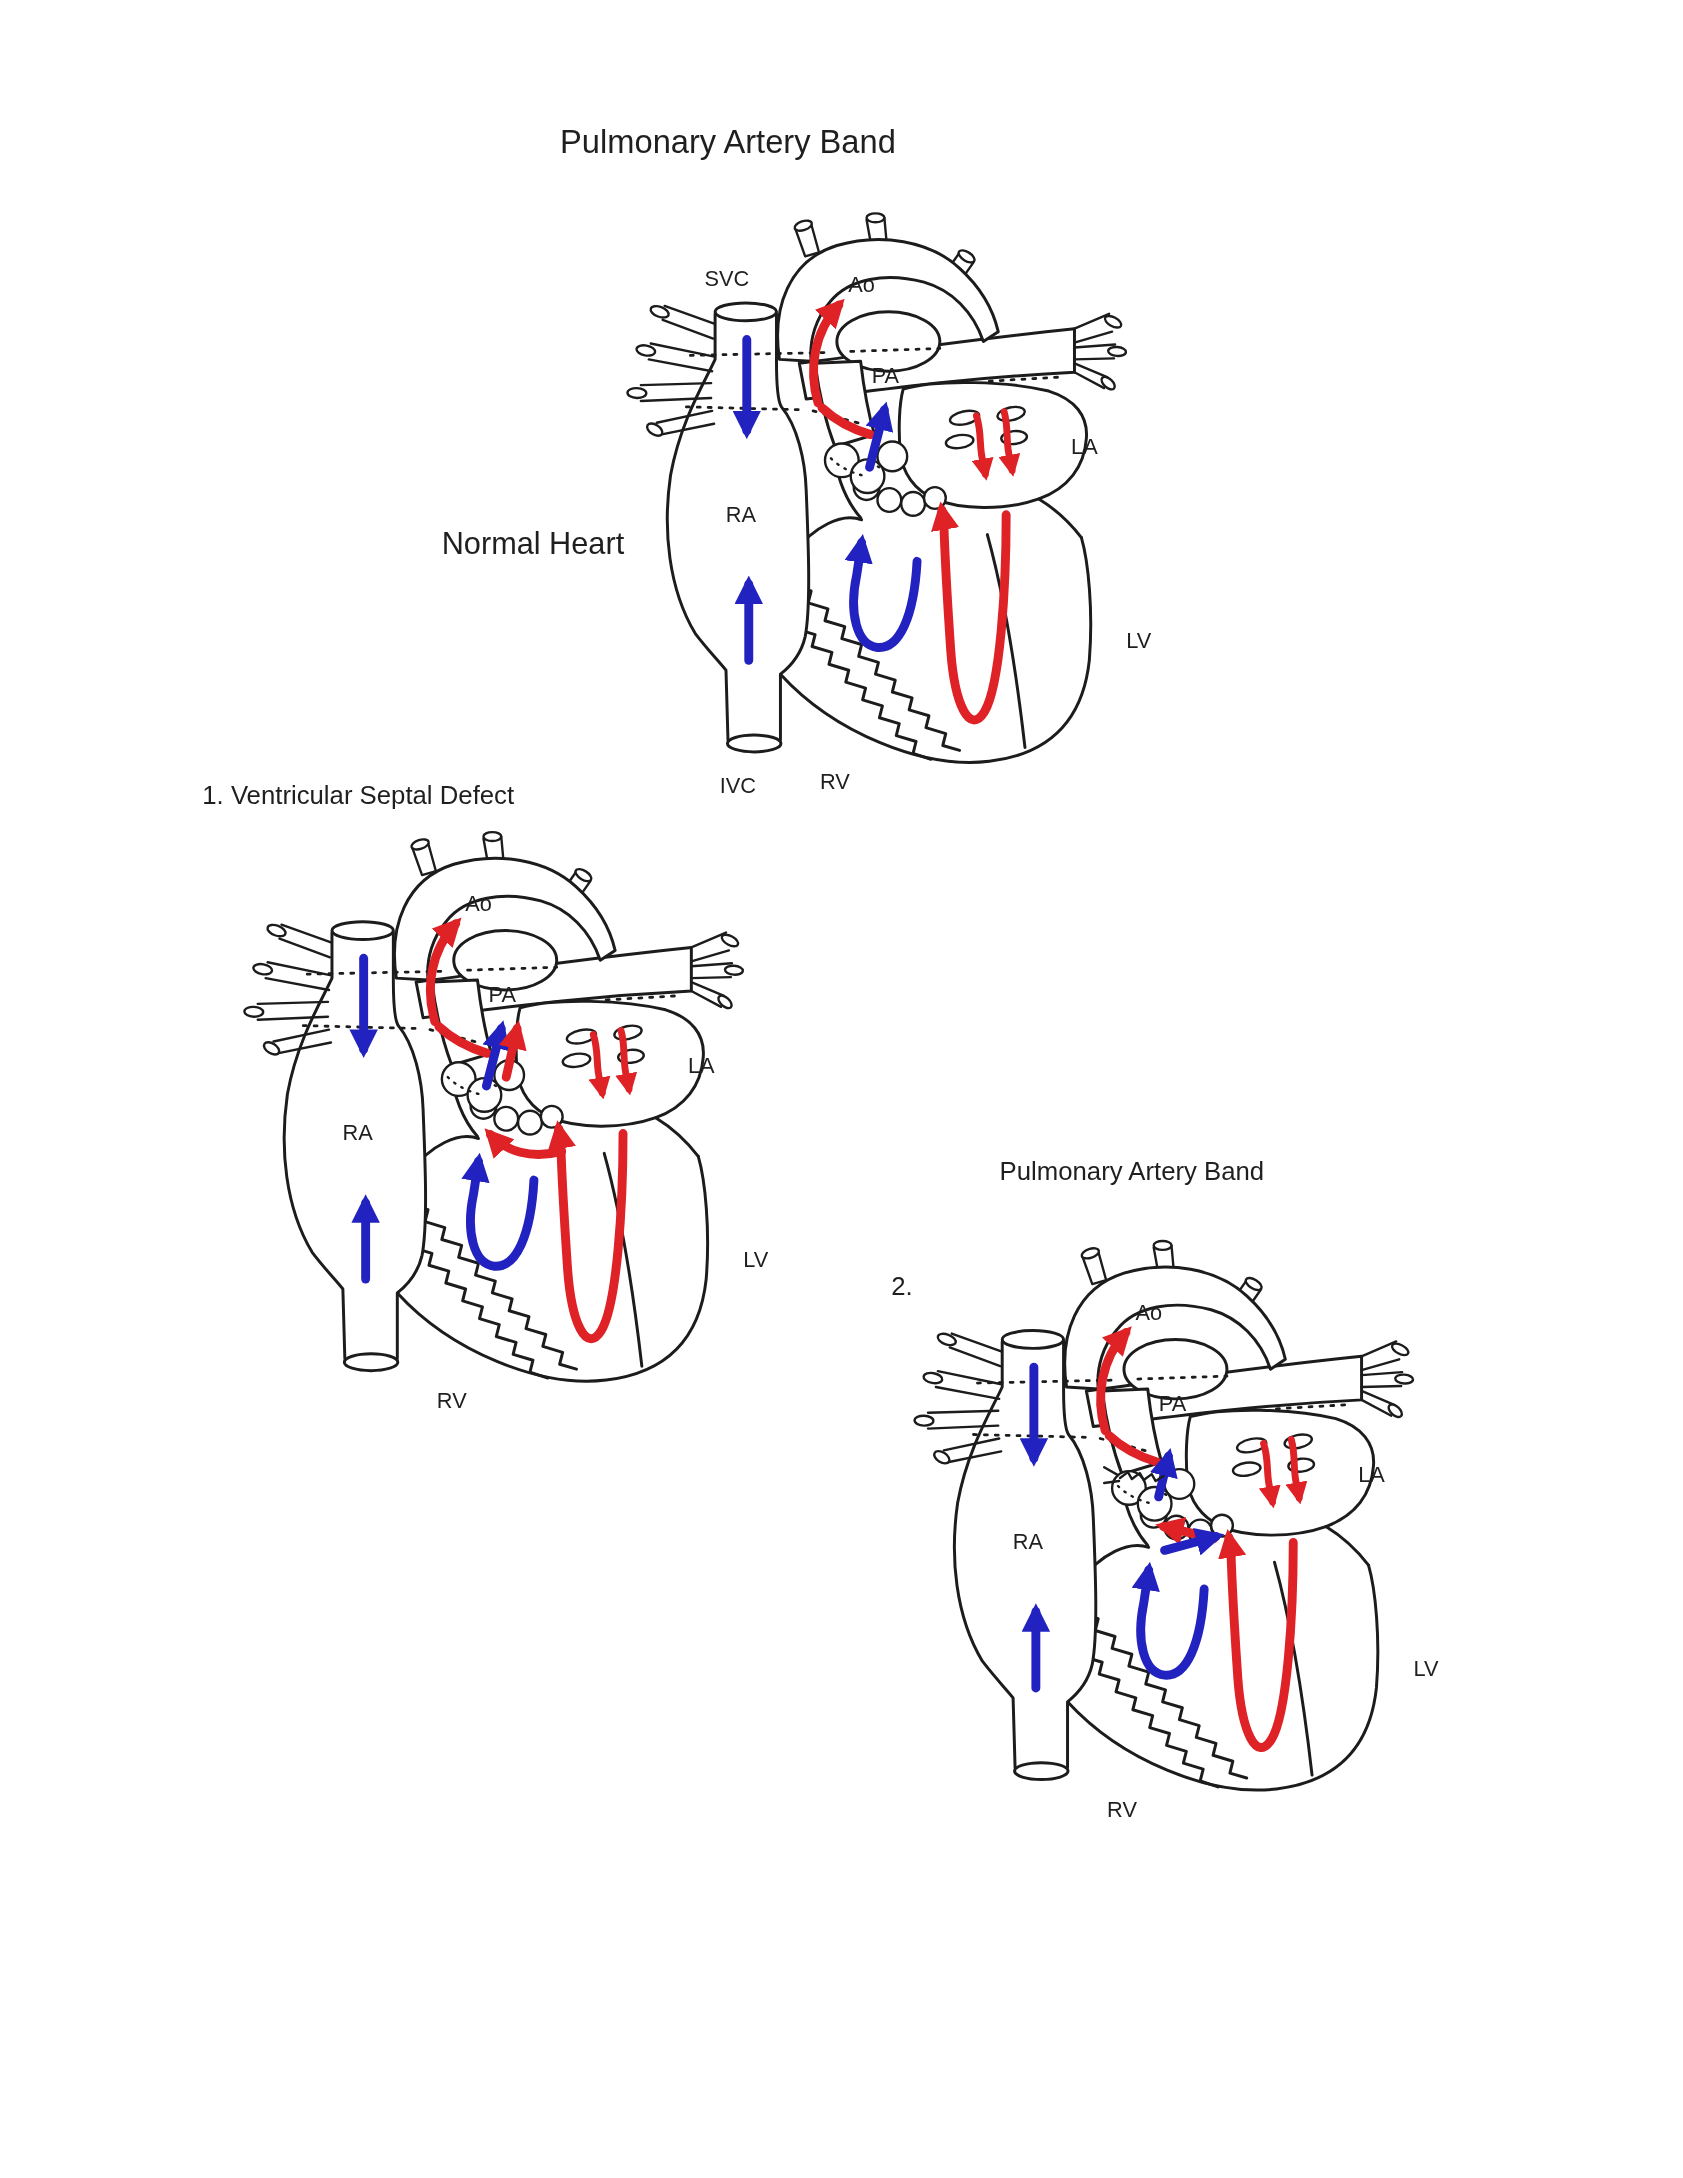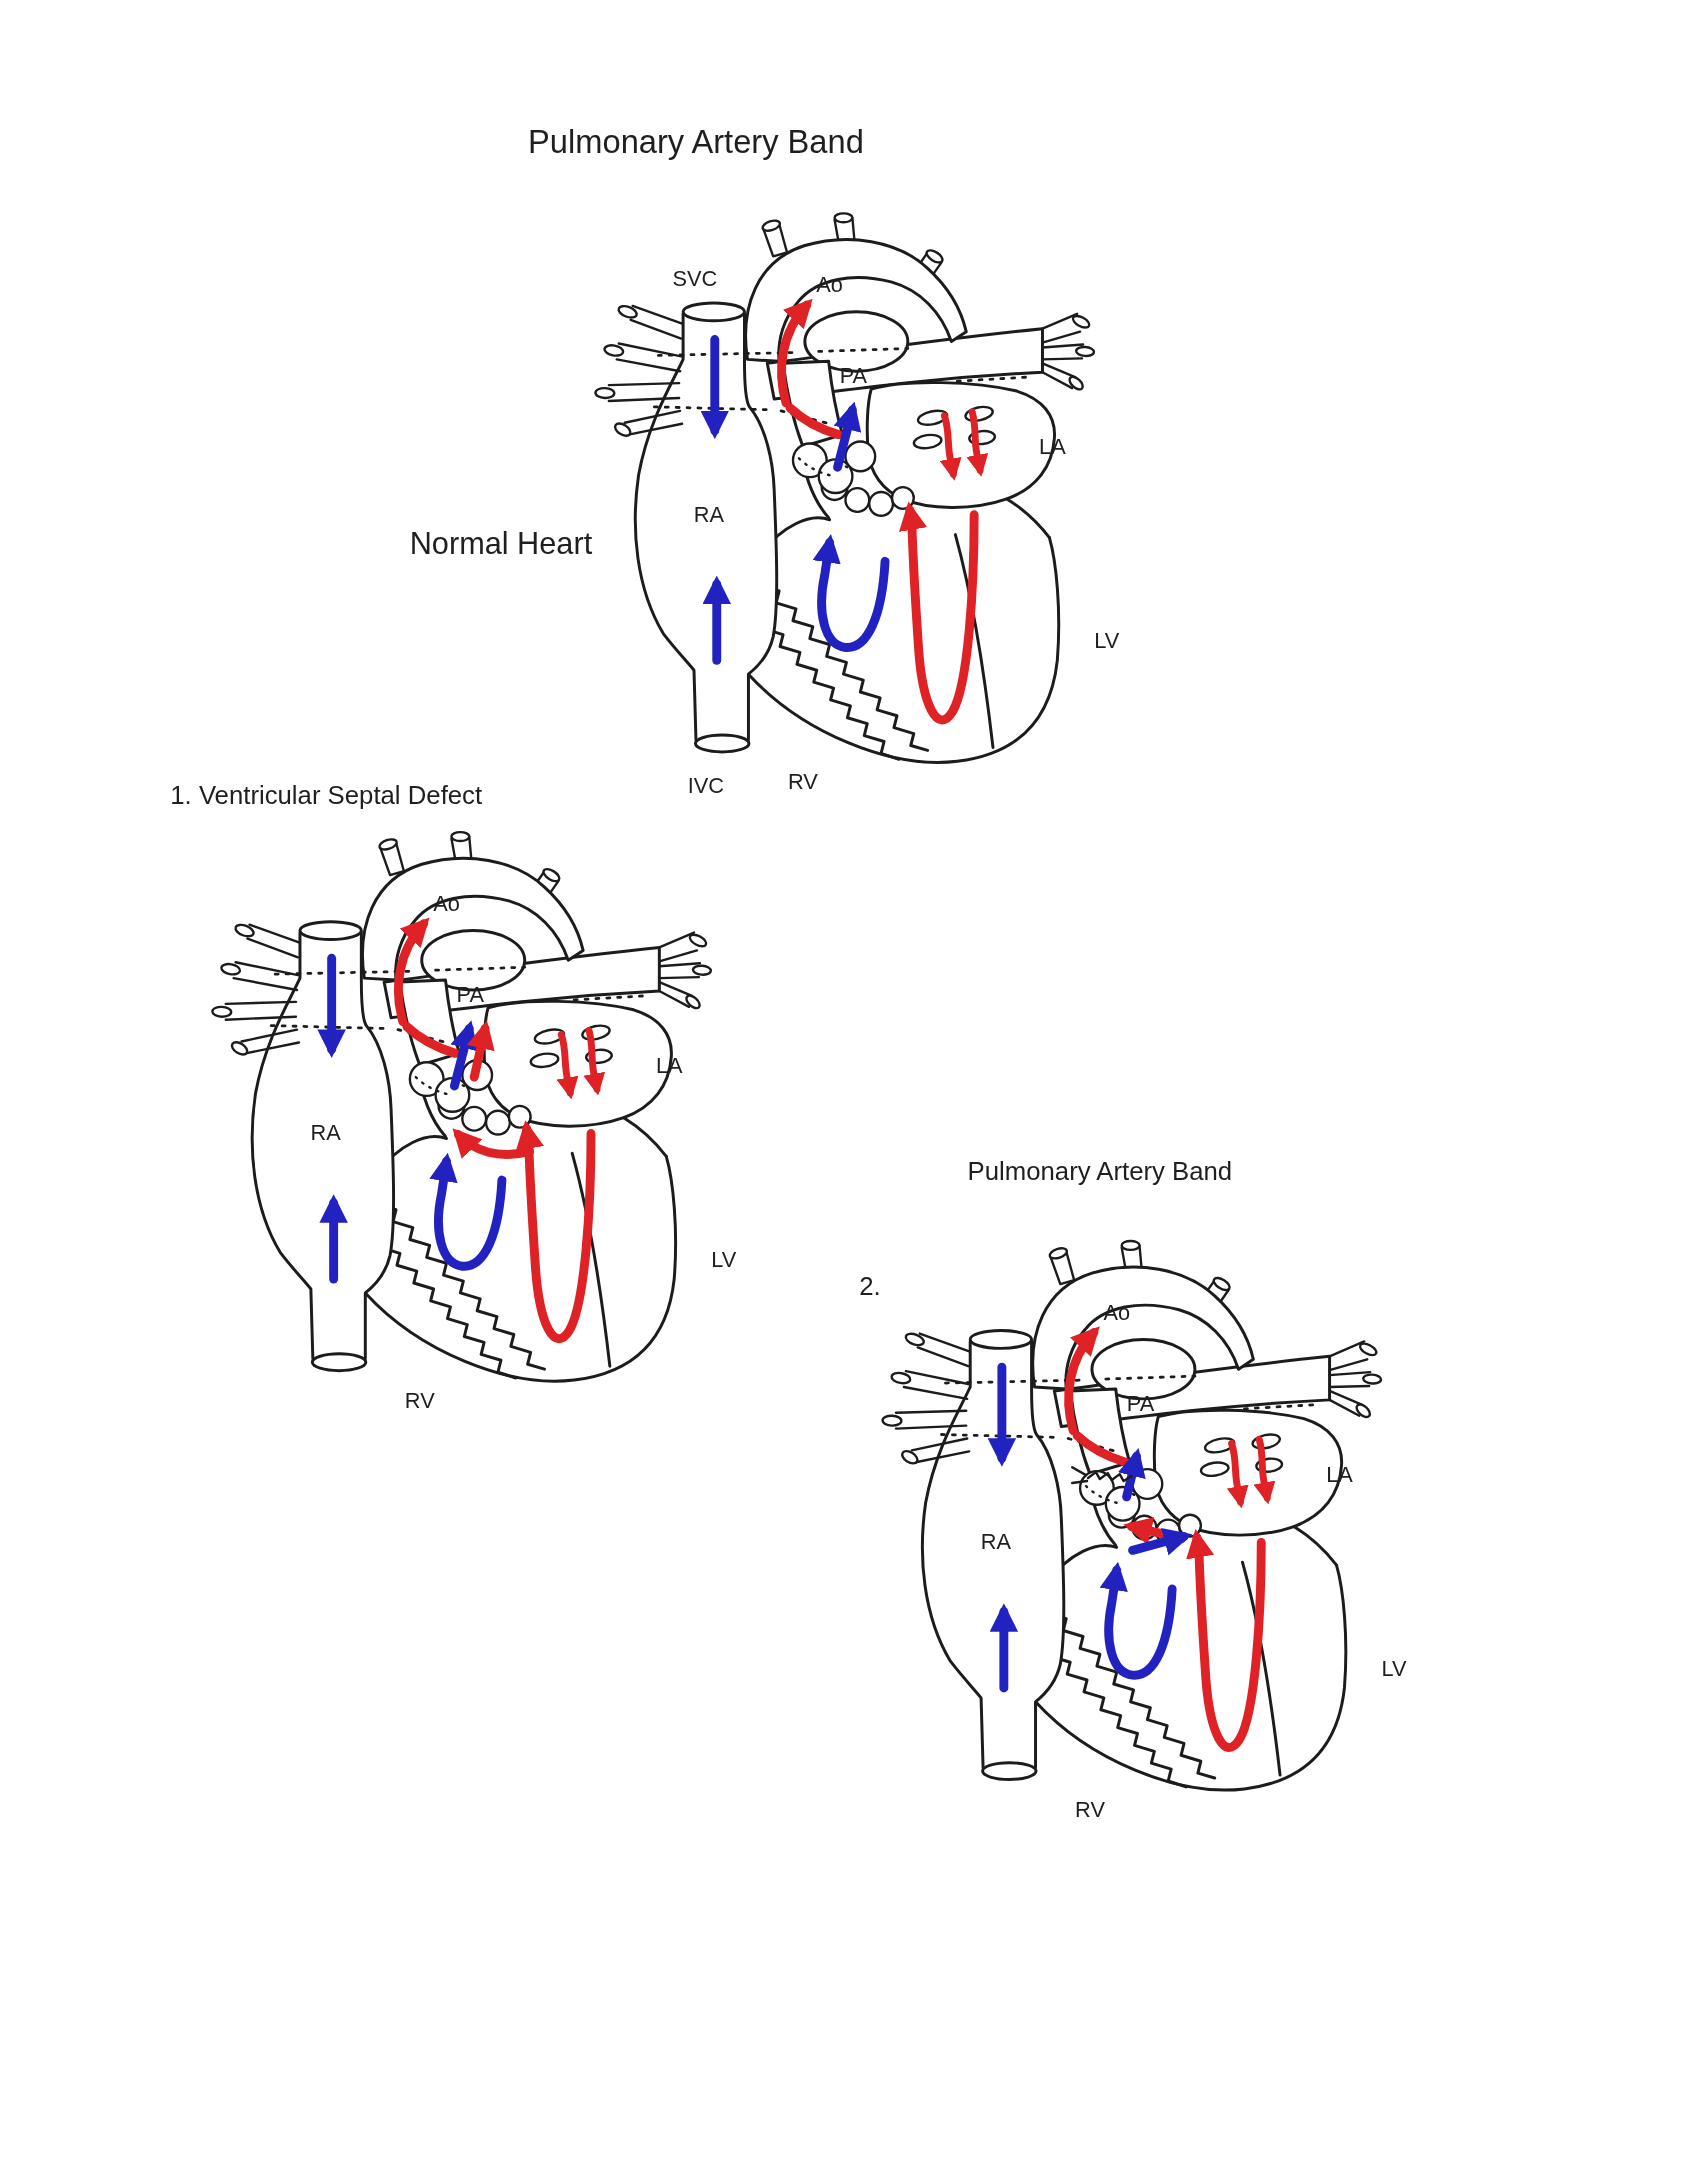--- a/index.html
+++ b/index.html
@@ -1,17 +1,17 @@
 <!DOCTYPE html>
 <html><head>
 <meta charset="utf-8">
 <style>
   html,body{margin:0;padding:0;background:#ffffff;}
   .page{position:relative;width:1416px;height:2178px;background:#ffffff;overflow:hidden;
-        font-family:"Liberation Sans",sans-serif;}
+        font-family:"Liberation Sans",sans-serif;margin-left:32px;}
   svg{position:absolute;left:0;top:0;}
   .oln{fill:#ffffff;stroke:#1c1c1c;stroke-width:3;stroke-linejoin:round;stroke-linecap:round;}
   .lin{fill:none;stroke:#1c1c1c;stroke-width:3;stroke-linejoin:round;stroke-linecap:round;}
   .thin{stroke-width:2.4;}
   .dash{stroke-dasharray:3 8;stroke-width:2.8;}
   .fb{fill:none;stroke:#2222c0;stroke-width:9;stroke-linecap:round;}
   .fr{fill:none;stroke:#de2226;stroke-width:9;stroke-linecap:round;}
   .fsm{stroke-width:7;}
   .lbl{font:22px "Liberation Sans",sans-serif;fill:#1f1f1f;text-anchor:middle;}
   .cap{font:26px "Liberation Sans",sans-serif;fill:#1f1f1f;text-anchor:start;}

